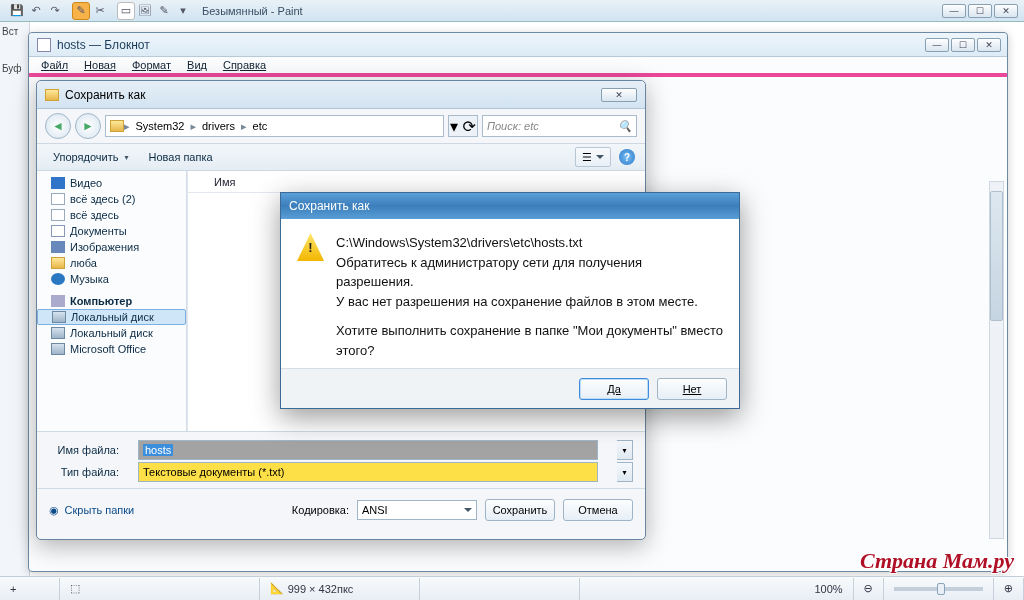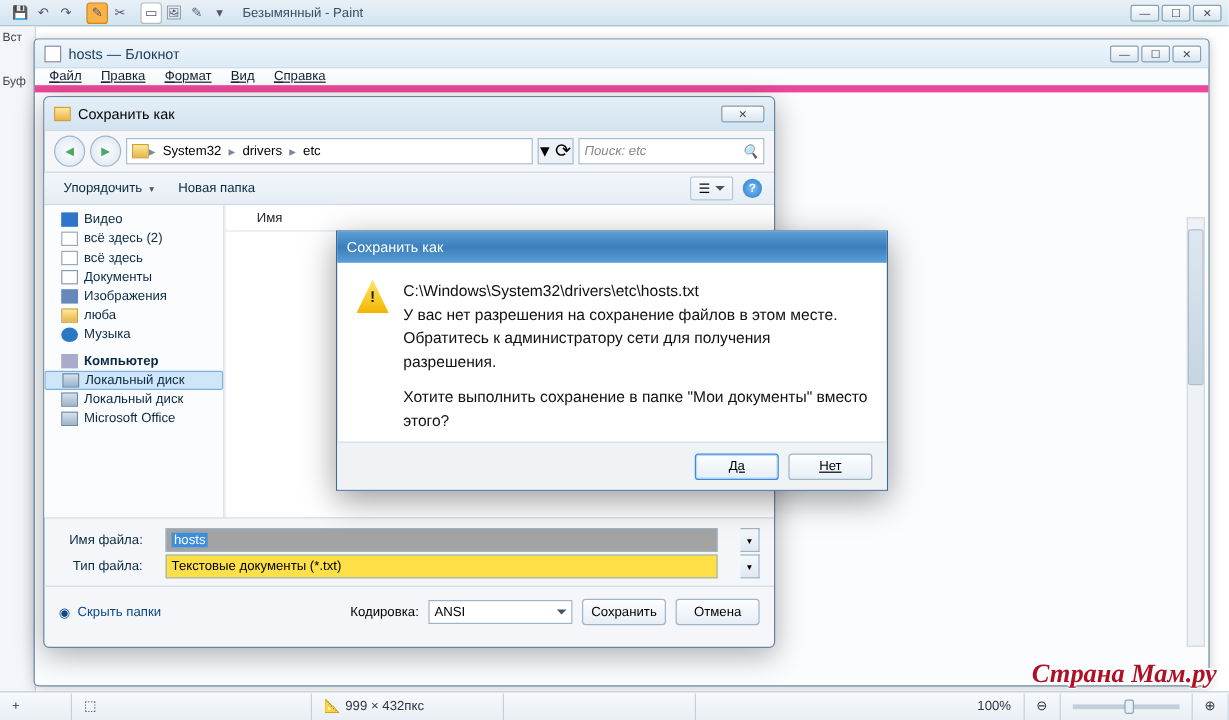--- a/index.html
+++ b/index.html
@@ -24,21 +24,21 @@
   
   .paint-status { position:absolute; left:0; right:0; bottom:0; height:24px; background:linear-gradient(#f8fafc,#e8eef4); border-top:1px solid #c3cdd8; display:flex; align-items:center; font-size:11px; color:#334; }
   .paint-status .cell { border-right:1px solid #c7d0da; padding:0 10px; height:22px; display:flex; align-items:center; gap:4px; }
   .paint-status .spacer { flex:1; }
   .watermark { position:absolute; right:10px; bottom:26px; font-family:Georgia,serif; font-style:italic; font-weight:bold; font-size:22px; color:#b01026; text-shadow:1px 1px 0 #fff, -1px -1px 0 #fff, 1px -1px 0 #fff, -1px 1px 0 #fff; }
 
   
   .notepad { position:absolute; left:28px; top:32px; width:980px; height:540px; background:#fbfcfd; border:1px solid #6d8aa4; border-radius:4px; box-shadow:0 2px 10px rgba(0,0,0,0.2); }
   .np-title { height:24px; background:linear-gradient(#eef5fb,#dcebf6); border-bottom:1px solid #b8c9d8; display:flex; align-items:center; padding-left:8px; font-size:12px; color:#1a3b5a; border-radius:4px 4px 0 0; }
   .np-title .txt-icon { width:14px; height:14px; background:#fff; border:1px solid #88a; margin-right:6px; position:relative;}
-  .np-menu { height:20px; display:flex; align-items:center; gap:4px; padding-left:6px; font-size:11px; color:#123; border-bottom:6px solid #ec4899; }
+  .np-menu { height:20px; display:flex; align-items:center; gap:4px; padding-left:6px; font-size:11px; color:#123; border-bottom:4px solid #ec4899; }
   .np-menu span { text-decoration:underline; text-decoration-color:transparent; padding:2px 6px; }
   .np-menu span:first-letter { text-decoration:underline; }
 
   
   .savedlg { position:absolute; left:36px; top:80px; width:610px; height:460px; background:#f4f6f9; border:1px solid #6884a0; border-radius:5px; box-shadow:0 6px 24px rgba(0,0,0,0.3); }
   .savedlg .titlebar { height:28px; background:linear-gradient(#e6eef6,#d2e4f1); display:flex; align-items:center; padding:0 8px; font-size:12px; border-bottom:1px solid #b3c6d6; border-radius:5px 5px 0 0; }
   .savedlg .titlebar .filler { flex:1; }
   .savedlg .navrow { height:34px; display:flex; align-items:center; gap:4px; padding:0 8px; }
   .navcircle { width:26px; height:26px; border-radius:50%; border:1px solid #9fb5c8; background:radial-gradient(#fff,#d6e4ef); display:flex; align-items:center; justify-content:center; color:#4a6; font-size:12px;}
   .breadcrumb { flex:1; height:22px; border:1px solid #a9bccd; background:#fff; display:flex; align-items:center; font-size:11px; padding-left:4px; }
@@ -147,21 +147,21 @@
     <span>hosts — Блокнот</span>
     <div style="flex:1"></div>
     <div class="win-btns">
       <div class="win-btn">—</div>
       <div class="win-btn">☐</div>
       <div class="win-btn close-x">✕</div>
     </div>
   </div>
   <div class="np-menu">
     <span><u>Файл</u></span>
-    <span><u>Правка</u></span>
+    <span><u>Новая</u></span>
     <span><u>Формат</u></span>
     <span><u>Вид</u></span>
     <span><u>Справка</u></span>
   </div>
   <div class="sb-track"></div>
   <div class="sb-thumb"></div>
 </div>
 
 <div class="savedlg">
   <div class="titlebar">
@@ -278,22 +278,22 @@
     <button class="btn">Отмена</button>
   </div>
 </div>
 
 <div class="msgbox">
   <div class="mb-title">Сохранить как</div>
   <div class="mb-body">
     <div class="warn-icon"></div>
     <div>
       <div>C:\Windows\System32\drivers\etc\hosts.txt</div>
+      <div>Обратитесь к администратору сети для получения разрешения.</div>
       <div>У вас нет разрешения на сохранение файлов в этом месте.</div>
-      <div>Обратитесь к администратору сети для получения разрешения.</div>
       <div style="height:10px"></div>
       <div>Хотите выполнить сохранение в папке "Мои документы" вместо этого?</div>
     </div>
   </div>
   <div class="mb-btns">
     <button class="btn default"><u>Да</u></button>
     <button class="btn"><u>Нет</u></button>
   </div>
 </div>
 

